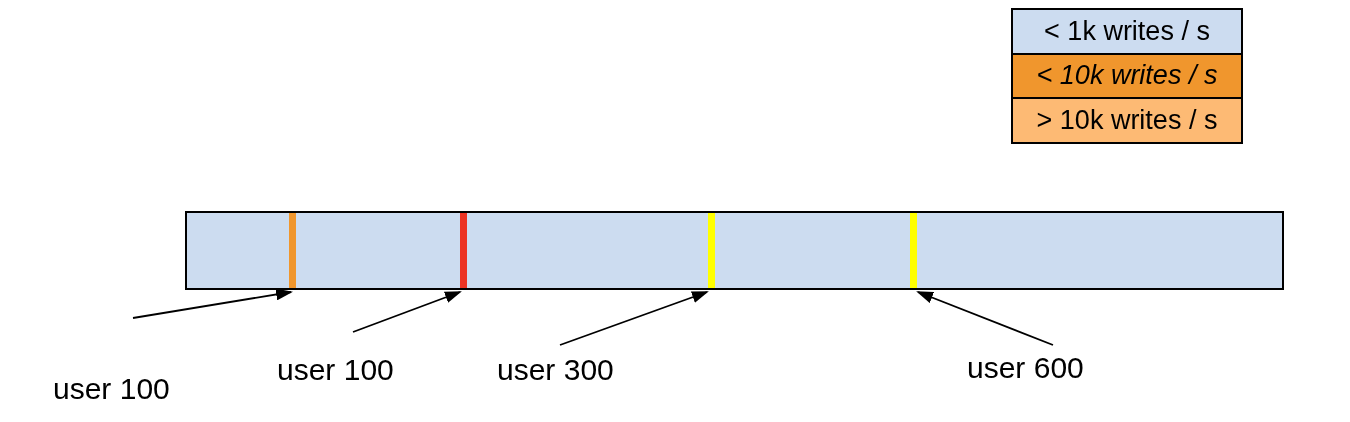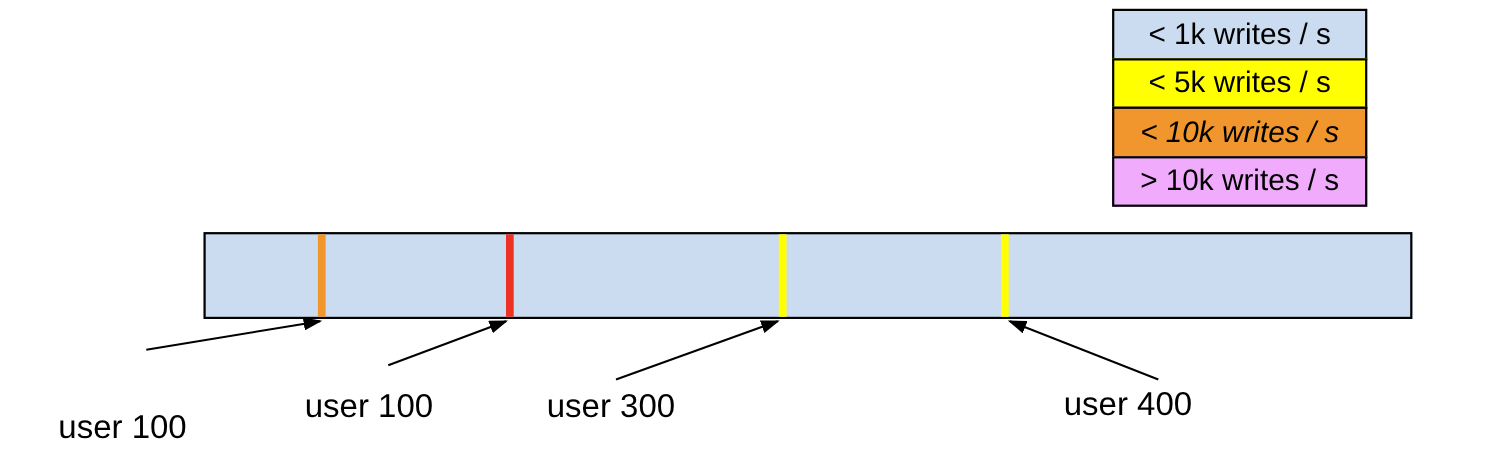--- a/index.html
+++ b/index.html
@@ -89,31 +89,28 @@
   <line x1="133" y1="318" x2="291" y2="292" stroke="#000000" stroke-width="1.8" marker-end="url(#arrowhead)"></line>
       <line x1="353" y1="332" x2="460" y2="292" stroke="#000000" stroke-width="1.8" marker-end="url(#arrowhead)"></line>
       <line x1="560" y1="345" x2="707" y2="292" stroke="#000000" stroke-width="1.8" marker-end="url(#arrowhead)"></line>
       <line x1="1053" y1="345" x2="918" y2="292" stroke="#000000" stroke-width="1.8" marker-end="url(#arrowhead)"></line>
     </svg>
 
   <div id="marker-labels">
       <div class="marker-label" style="left: 53px; top: 334px; margin-top: 38px;">user 100</div>
       <div class="marker-label" style="left: 277px; top: 353px;">user 100</div>
       <div class="marker-label" style="left: 497px; top: 353px;">user 300</div>
-      <div class="marker-label" style="left: 967px; top: 351px;">user 400</div>
+      <div class="marker-label" style="left: 967px; top: 351px;">user 600</div>
     </div>
 
   <div class="legend">
       <div class="legend-row" style="background: rgb(204, 220, 240);">
         <span>&lt; 1k writes / s</span>
       </div>
-      <div class="legend-row" style="background: rgb(255, 255, 0);">
-        <span>&lt; 5k writes / s</span>
-      </div>
       <div class="legend-row" style="background: rgb(240, 150, 45); font-style: italic;">
         <span>&lt; 10k writes / s</span>
       </div>
-      <div class="legend-row" style="background: #f0abfc; align-items: center;">
+      <div class="legend-row" style="background: #fdba74; align-items: center;">
         <span>&gt; 10k writes / s</span>
       </div>
     </div>
 
 </div>
 
 </body></html>

